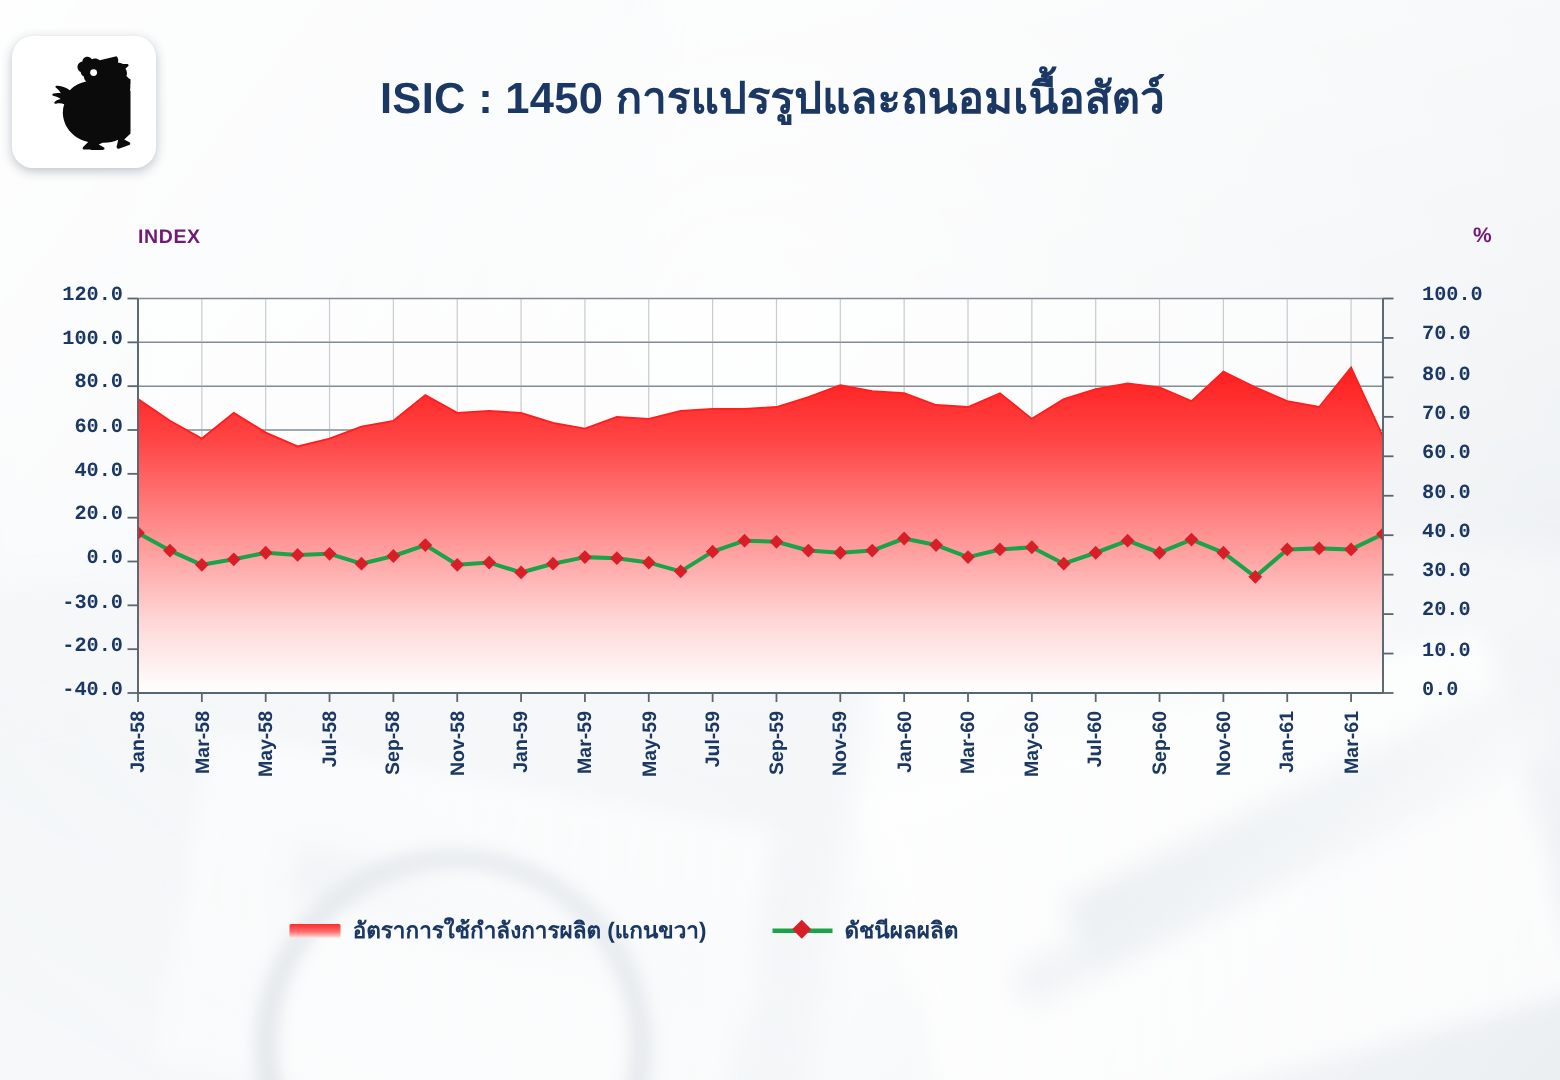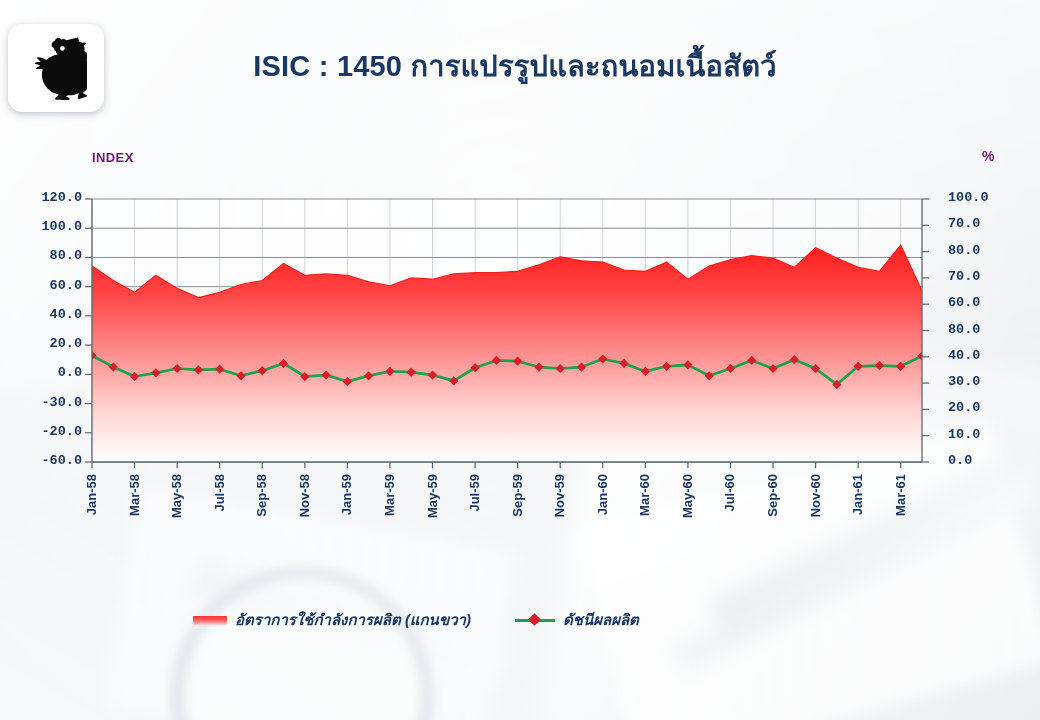--- a/index.html
+++ b/index.html
@@ -61,21 +61,21 @@
   .ytick{position:absolute;z-index:6;color:#1b3864;font-weight:bold;font-size:13.5px;font-family:Liberation Mono, monospace;}
   .ytick.l{width:66px;text-align:right;left:16px;}
   .ytick.r{width:70px;text-align:left;left:948px;}
 
   .xtick{position:absolute;z-index:6;color:#1b3864;font-weight:bold;font-size:13px;
     writing-mode:vertical-rl;transform:rotate(180deg);transform-origin:center;
     white-space:nowrap;}
 
   
   .legend{position:absolute;left:0;top:608px;width:832px;z-index:6;
-    display:flex;justify-content:center;align-items:center;gap:44px;font-style:italic;}
+    display:flex;justify-content:center;align-items:center;gap:44px;}
   .lg{display:flex;align-items:center;gap:8px;}
   .lg-txt{color:#1b3864;font-size:15px;font-weight:bold;white-space:nowrap;}
   .sw-area{width:34px;height:9px;border-radius:1px;
     background:linear-gradient(180deg,#ff2b2b 0%,#ff6b6b 55%,#ffd9d9 100%);}
   .sw-line{width:40px;height:12px;position:relative;}
   .sw-line .ln{position:absolute;left:0;top:5px;width:40px;height:2.6px;background:#1aa349;}
   .sw-line .dm{position:absolute;left:15px;top:1px;width:9px;height:9px;background:#d81f28;
     transform:rotate(45deg);}
 </style>
 </head>
@@ -271,21 +271,21 @@
 
 <div class="ytick l" style="top: 190px;">120.0</div>
 <div class="ytick l" style="top: 219.222px;">100.0</div>
 <div class="ytick l" style="top: 248.444px;">80.0</div>
 <div class="ytick l" style="top: 277.667px;">60.0</div>
 <div class="ytick l" style="top: 306.889px;">40.0</div>
 <div class="ytick l" style="top: 336.111px;">20.0</div>
 <div class="ytick l" style="top: 365.333px;">0.0</div>
 <div class="ytick l" style="top: 394.556px;">-30.0</div>
 <div class="ytick l" style="top: 423.778px;">-20.0</div>
-<div class="ytick l" style="top: 453px;">-60.0</div>
+<div class="ytick l" style="top: 453px;">-40.0</div>
 <div class="ytick r" style="top: 190px;">100.0</div>
 <div class="ytick r" style="top: 216.3px;">70.0</div>
 <div class="ytick r" style="top: 242.6px;">80.0</div>
 <div class="ytick r" style="top: 268.9px;">70.0</div>
 <div class="ytick r" style="top: 295.2px;">60.0</div>
 <div class="ytick r" style="top: 321.5px;">80.0</div>
 <div class="ytick r" style="top: 347.8px;">40.0</div>
 <div class="ytick r" style="top: 374.1px;">30.0</div>
 <div class="ytick r" style="top: 400.4px;">20.0</div>
 <div class="ytick r" style="top: 426.7px;">10.0</div>

